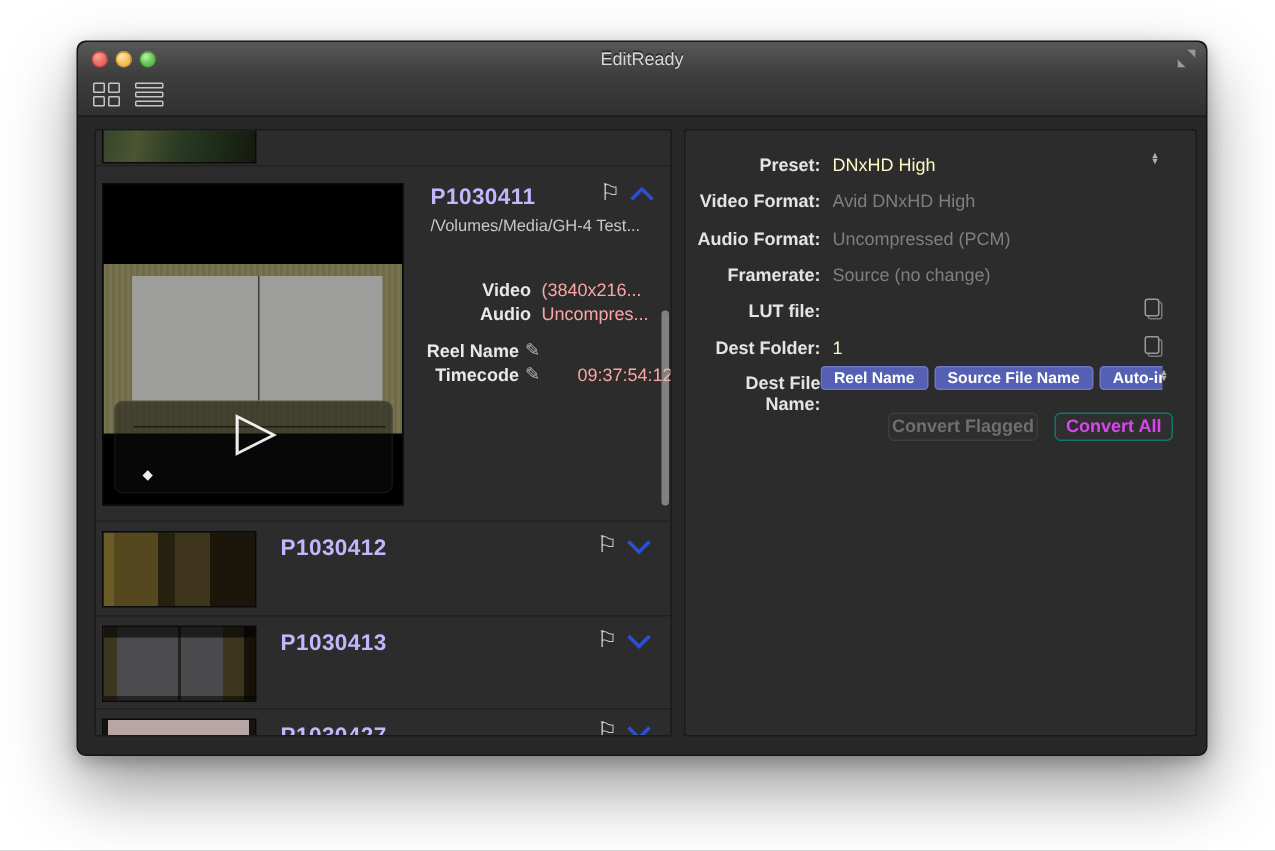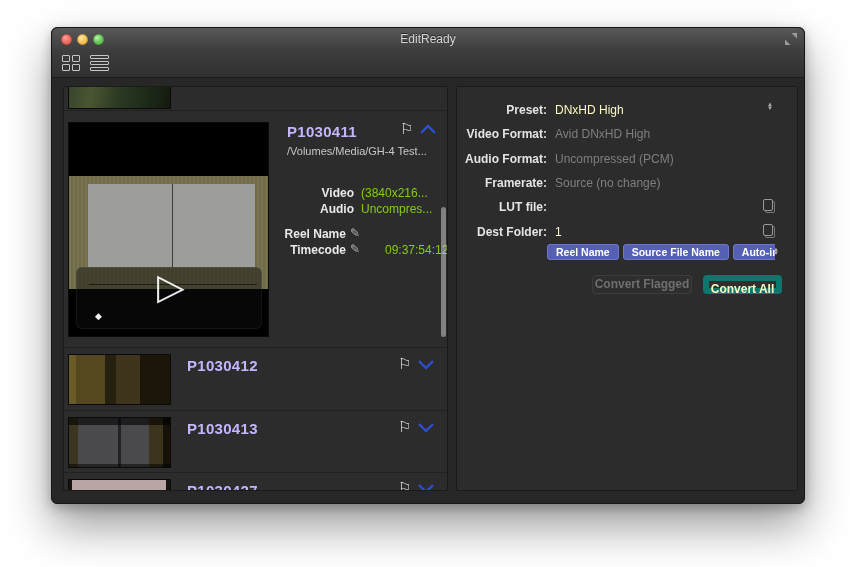--- a/index.html
+++ b/index.html
@@ -60,21 +60,21 @@
   #pv-screen { left:19px; top:61px; width:167px; height:83px; background:#9d9d9b; }
   #pv-screen::after { content:""; position:absolute; left:50%; top:0; width:1px; height:100%;
                       background:#3d3d39; }
   #pv-overlay { left:7px; top:144px; width:186px; height:62px; border-radius:6px;
                 background:rgba(14,14,14,.48); border:1px solid rgba(255,255,255,.06); }
   #pv-track { left:20px; top:161px; width:168px; height:1px; background:rgba(0,0,0,.55); }
   #pv-play { left:88px; top:146px; font-size:36px; color:rgba(255,255,255,.92); line-height:1; }
   #pv-marker { left:26px; top:188px; font-size:9px; color:#efefef; }
 
   .detail-label { font-size:12px; font-weight:bold; color:#e9e9e9; text-align:right; }
-  .detail-value { font-size:12px; color:#84cc16; }
+  .detail-value { font-size:12px; color:#fca5a5; }
   .pencil { font-size:12px; color:#b4b4b4; line-height:1; }
 
   #scrollbar { right:1px; top:120px; width:5px; height:130px; border-radius:3px;
                background:rgba(200,200,200,.55); }
 
   
   .set-label { left:0; width:90px; font-size:12px; font-weight:bold; color:#e4e4e4; text-align:right; }
   .set-value { left:98px; font-size:12px; }
   .val-active { color:#fef9c3; }
   .val-dim { color:#7f7f7f; }
@@ -85,21 +85,21 @@
   #tokens { left:90px; top:157px; width:228px; height:18px; display:flex; gap:4px;
             overflow:hidden; white-space:nowrap; }
   .token { flex:0 0 auto; height:16px; padding:0 8px; border-radius:3px;
            background:#5560b4; border:1px solid #6d77c6; color:#fff;
            font-size:10.5px; font-weight:bold; line-height:14px; }
   .btn { height:19px; border-radius:4px; font-size:12px; font-weight:bold;
          text-align:center; line-height:17px; }
   #btn-flagged { left:135px; top:188px; width:100px; background:#2e2e2e;
                  border:1px solid #3d3d3d; color:#6f6f6f; }
   #btn-all { left:246px; top:188px; width:79px; background:#2f2f2f;
-             border:6px solid #0f766e; color:#fef9c3;text-align:center; }
+             border:1px solid #0f766e; color:#d946ef;text-align:center; }
 </style>
 </head>
 <body>
 
 <div id="canvas">
   <div id="win" class="abs">
 
     <div id="titlebar" class="abs">
       <span class="abs tl tl-red"></span>
       <span class="abs tl tl-yel"></span>
@@ -213,20 +213,21 @@
       <div class="abs set-value val-dim" style="top:89px;">Source (no change)</div>
 
       <div class="abs set-label" style="top:113px;">LUT file:</div>
       <div class="abs set-value val-dim" style="top:113px;"></div>
       <div class="abs doc-icon" style="left:306px;top:112px;"></div>
 
       <div class="abs set-label" style="top:138px;">Dest Folder:</div>
       <div class="abs set-value val-active" style="top:138px;">1</div>
       <div class="abs doc-icon" style="left:306px;top:137px;"></div>
 
+      <div class="abs set-label" style="top:161px;">Dest File Name:</div>
       <div id="tokens" class="abs">
         <span class="token">Reel Name</span>
         <span class="token">Source File Name</span>
         <span class="token">Auto-increment</span>
       </div>
       <div class="abs stepper" style="left:316px;top:160px;">
         <span>▲</span>
         <span>▼</span>
       </div>
 

